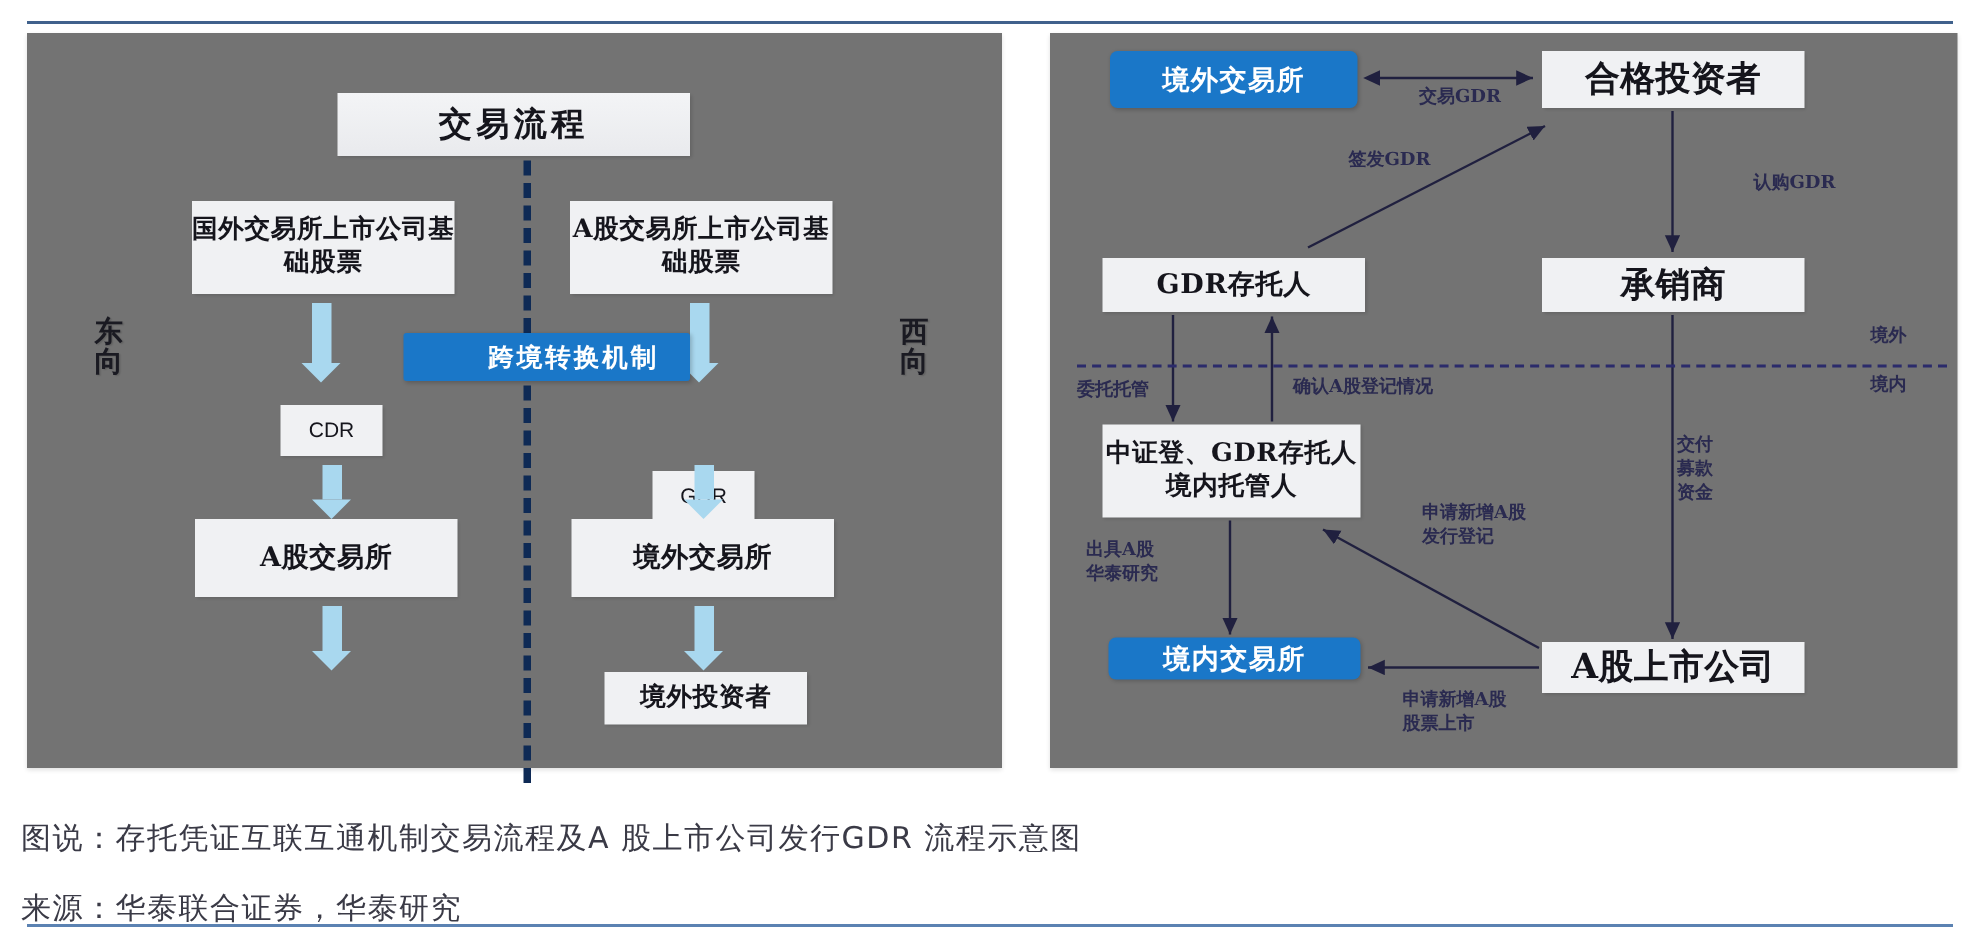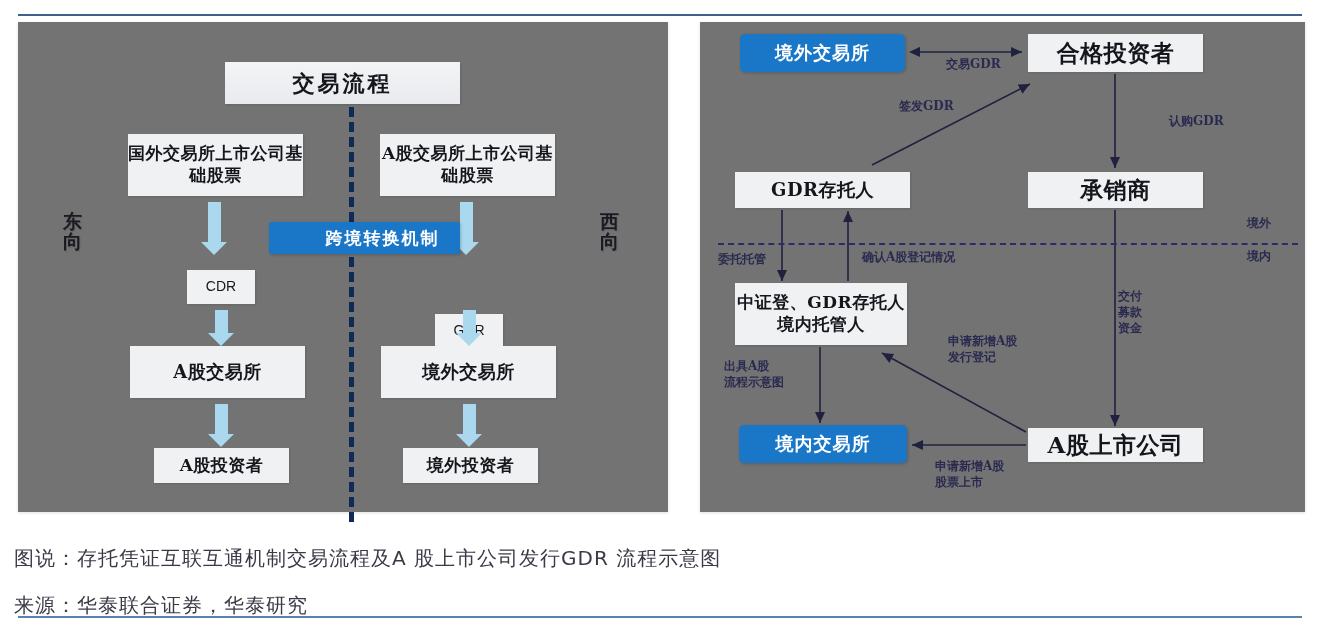--- a/index.html
+++ b/index.html
@@ -101,21 +101,21 @@
     border-top:13px solid #a9d8ef;
   }
 
   
   .r-gbox{font-size:23px;}
   .rb-overseas-ex{left:740px;top:34px;width:165px;height:38px;font-size:18px;}
   .rg-investor{left:1028px;top:34px;width:175px;height:38px;}
   .rg-depositary{left:735px;top:172px;width:175px;height:36px;font-size:18px;}
   .rg-underwriter{left:1028px;top:172px;width:175px;height:36px;}
   .rg-csdc{left:735px;top:283px;width:172px;height:62px;font-size:17px;}
-  .rb-domestic-ex{left:739px;top:425px;width:168px;height:38px;font-size:18px;}
+  .rb-domestic-ex{left:739px;top:425px;width:168px;height:28px;font-size:18px;}
   .rg-listco{left:1028px;top:428px;width:175px;height:34px;}
 
   .hdash{
     position:absolute;left:718px;top:243px;width:580px;height:0;
     border-top:2px dashed #2b2b6b;
   }
   .edge-note{
     position:absolute;
     font-family:"DejaVu Serif","Liberation Serif",serif;
     font-weight:700;
@@ -169,21 +169,20 @@
     <div class="gbox plain dr-box dr-left">CDR</div>
     <div class="fatarrow" style="left:190px;top:288px;">
       <div class="shaft" style="height:23px;"></div>
         <div class="head"></div>
     </div>
     <div class="gbox ex-box ex-left">A股交易所</div>
     <div class="fatarrow" style="left:190px;top:382px;">
       <div class="shaft" style="height:30px;"></div>
         <div class="head"></div>
     </div>
-    <div class="gbox inv-box inv-left">A股投资者</div>
 
     <div class="gbox src-box src-right">A股交易所上市公司基础股票</div>
     <div class="fatarrow" style="left:435px;top:180px;">
       <div class="shaft" style="height:40px;"></div>
         <div class="head"></div>
     </div>
     <div class="gbox plain dr-box dr-right">GDR</div>
     <div class="fatarrow" style="left:438px;top:288px;">
       <div class="shaft" style="height:23px;"></div>
         <div class="head"></div>
@@ -243,21 +242,21 @@
   <div class="hdash"></div>
 
   <div class="edge-note en-jiaoyi">交易GDR</div>
   <div class="edge-note en-qianfa">签发GDR</div>
   <div class="edge-note en-rengou">认购GDR</div>
   <div class="edge-note en-jingwai">境外</div>
   <div class="edge-note en-jingnei">境内</div>
   <div class="edge-note en-weituo">委托托管</div>
   <div class="edge-note en-queren">确认A股登记情况</div>
   <div class="edge-note en-chuju">出具A股
-流程示意图</div>
+华泰研究</div>
   <div class="edge-note en-jiaofu">交付
 募款
 资金</div>
   <div class="edge-note en-shenqing1">申请新增A股
 发行登记</div>
   <div class="edge-note en-shenqing2">申请新增A股
 股票上市</div>
 
   <div class="caption cap1">图说：存托凭证互联互通机制交易流程及A 股上市公司发行GDR 流程示意图</div>
   <div class="caption cap2">来源：华泰联合证券，华泰研究</div>

